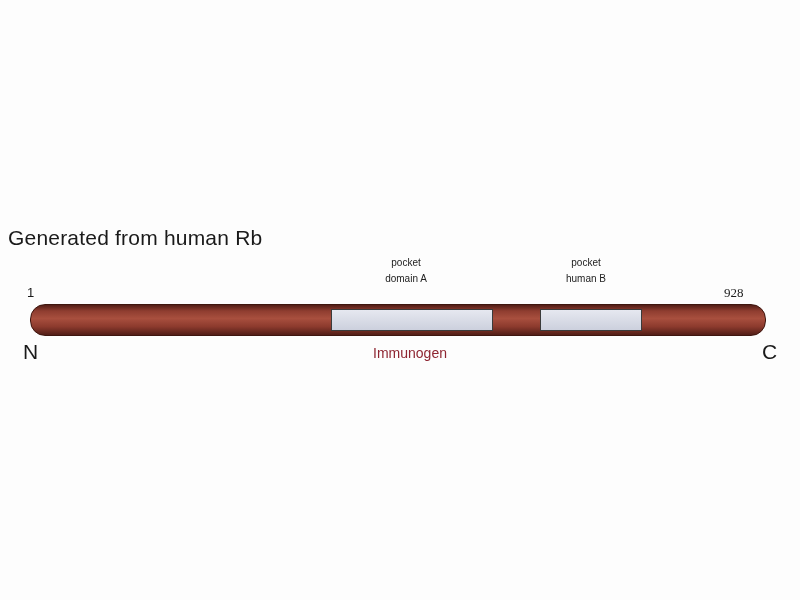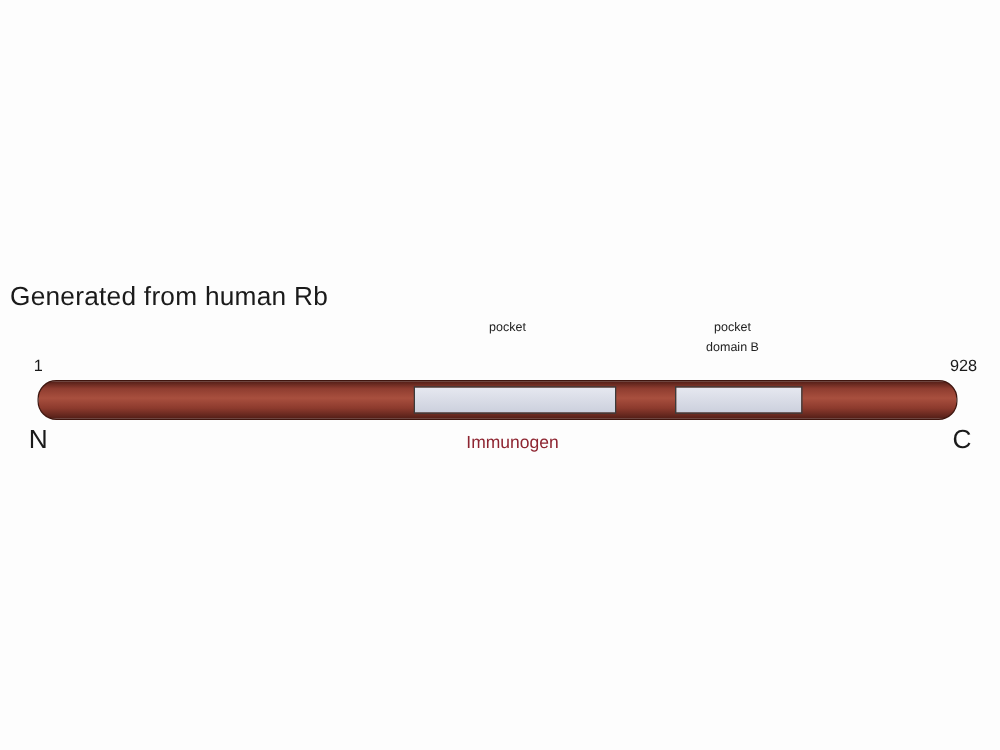--- a/index.html
+++ b/index.html
@@ -28,21 +28,21 @@
     letter-spacing: 0.2px;
   }
 
   .residue {
     position: absolute;
     top: 285px;
     font-size: 13px;
     color: var(--text, #1a1a1a);
   }
   .residue.start { left: 27px; }
-  .residue.end   { left: 760px; }
+  .residue.end   { left: 724px; font-family: Liberation Serif, serif; }
 
   .domain-label {
     position: absolute;
     top: 255px;
     width: 160px;
     text-align: center;
     font-size: 10px;
     line-height: 16px;
     color: #222222;
   }
@@ -104,25 +104,26 @@
 <div class="canvas">
 
   <div class="title">Generated from human Rb</div>
 
   <div class="residue start">1</div>
 
   <div class="residue end">928</div>
 
   <div class="domain-label a">
     <div>pocket</div>
+    <div>domain A</div>
   </div>
 
   <div class="domain-label b">
     <div>pocket</div>
-    <div>domain B</div>
+    <div>human B</div>
   </div>
 
   <div class="bar">
     <div class="domain a"></div>
     <div class="domain b"></div>
   </div>
 
   <div class="terminus n">N</div>
 
   <div class="terminus c">C</div>

